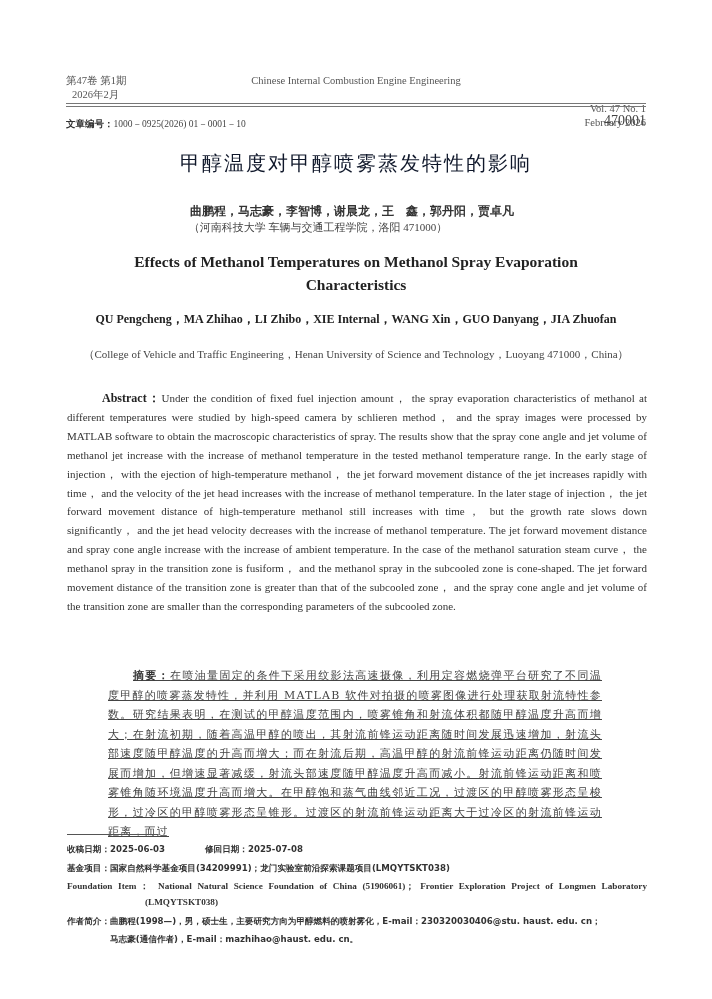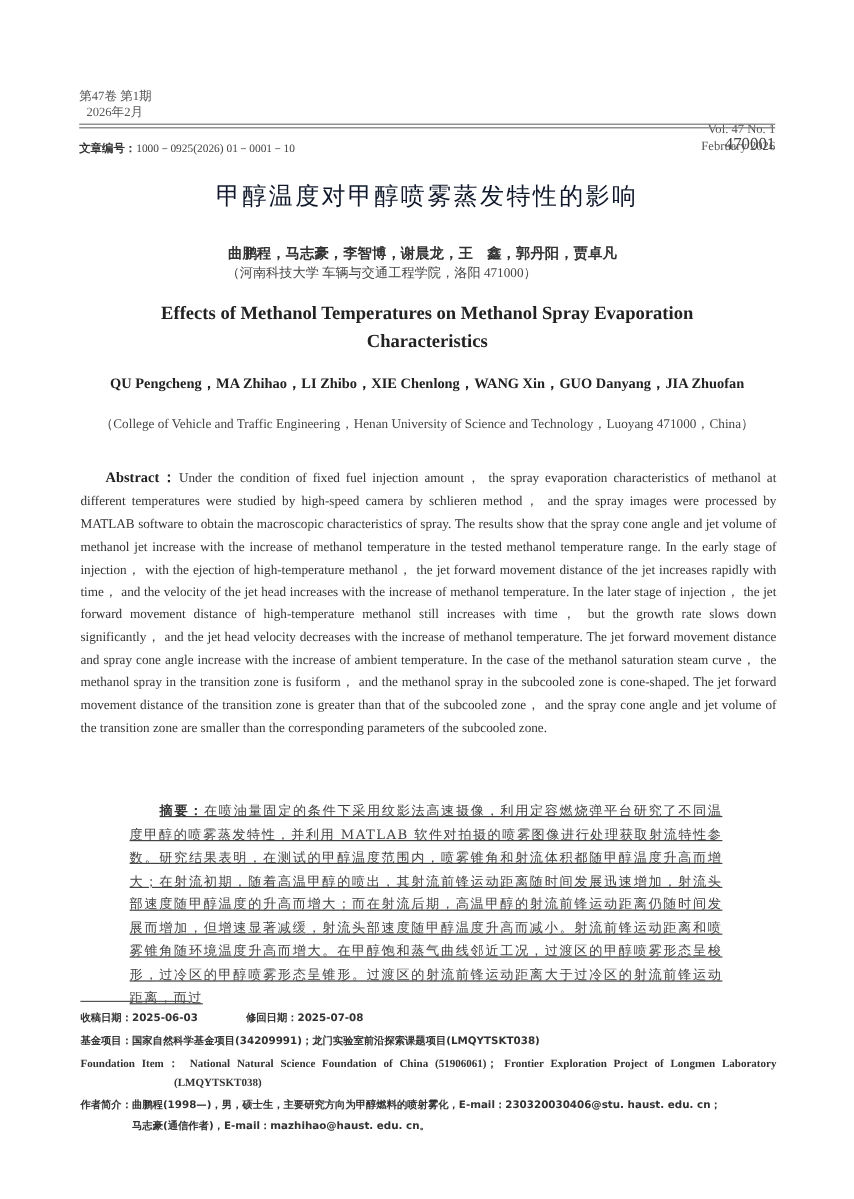--- a/index.html
+++ b/index.html
@@ -19,60 +19,61 @@
   .artno { left: 66px; top: 118px; font-size: 9.5px; color: #444; }
   .artno b { font-family: "DejaVu Sans", sans-serif; font-weight: bold; font-size: 9.5px; color: #333; }
   .artcode { right: 66px; top: 113px; font-size: 14px; color: #444; }
   .title-cn { left: 0; width: 712px; top: 150px; text-align: center; font-family: "DejaVu Sans", sans-serif; font-size: 20px; letter-spacing: 2px; color: #0f172a; }
   .authors-cn { left: 0; width: 704px; top: 203px; text-align: center; font-family: "DejaVu Sans", sans-serif; font-size: 12px; font-weight: bold; color: #333; }
   .affil-cn { left: 0; width: 636px; top: 220px; text-align: center; font-size: 11px; color: #444; }
   .title-en { left: 90px; width: 532px; top: 250px; text-align: center; font-size: 15.5px; font-weight: bold; line-height: 23px; color: #222; }
   .authors-en { left: 90px; width: 532px; top: 310px; text-align: center; font-size: 12px; font-weight: bold; line-height: 18px; color: #222; }
   .affil-en { left: 80px; width: 552px; top: 346px; text-align: center; font-size: 11px; line-height: 17px; color: #444; }
   .abstract-en { left: 67px; width: 580px; top: 389px; font-size: 11px; line-height: 18.9px; text-align: justify; color: #333; }
-  .abstract-en .lbl { font-weight: bold; font-size: 12px; color: #222; margin-left: 21px; }
+  .abstract-en .lbl { font-weight: bold; font-size: 12px; color: #222; margin-left: 35px; }
   .abstract-cn { left: 108px; width: 494px; top: 666px; font-size: 11px; line-height: 19.5px; text-align: justify; color: #444; letter-spacing: 1.2px; font-family: "DejaVu Serif", serif; text-decoration: underline; }
   .abstract-cn .lbl { font-weight: bold; font-family: "DejaVu Sans", sans-serif; margin-left: 25px; color: #333; }
   .fn-rule { left: 67px; top: 834px; width: 91px; height: 0; border-top: 1px solid #555; }
   .fn { left: 67px; font-family: "DejaVu Sans", sans-serif; font-size: 8.6px; font-weight: bold; color: #333; line-height: 12px; }
   .fn-dates { top: 843px; }
   .fn-dates .gap { display: inline-block; width: 40px; }
   .fn-fund-cn { top: 862px; }
   .fn-fund-en { top: 880px; width: 580px; font-family: "Liberation Serif", serif; font-size: 9.2px; text-align: justify; text-align-last: justify; }
   .fn-fund-en2 { top: 896px; left: 145px; font-family: "Liberation Serif", serif; font-size: 9.2px; }
   .fn-author { top: 915px; }
   .fn-author2 { top: 933px; left: 110px; }
 </style>
 </head>
 <body>
 
 <div class="abs hdr-left">
   <div>第47卷 第1期</div>
   <div>2026年2月</div>
 </div>
 <div class="abs hdr-center">
+  <div>Chinese Internal Combustion Engine Engineering</div>
 </div>
 <div class="abs hdr-right">
   <div>Vol. 47 No. 1</div>
   <div>February 2026</div>
 </div>
 <div class="abs rule1"></div>
 <div class="abs rule2"></div>
 
 <div class="abs artno">
   <b>文章编号：</b><span>1000－0925(2026) 01－0001－10</span>
 </div>
 <div class="abs artcode">470001</div>
 
 <div class="abs title-cn">甲醇温度对甲醇喷雾蒸发特性的影响</div>
 <div class="abs authors-cn">曲鹏程，马志豪，李智博，谢晨龙，王　鑫，郭丹阳，贾卓凡</div>
 <div class="abs affil-cn">（河南科技大学 车辆与交通工程学院，洛阳 471000）</div>
 
 <div class="abs title-en">Effects of Methanol Temperatures on Methanol Spray Evaporation Characteristics</div>
-<div class="abs authors-en">QU Pengcheng，MA Zhihao，LI Zhibo，XIE Chenlong，WANG Xin，GUO Danyang，JIA Zhuofan</div>
+<div class="abs authors-en">QU Pengcheng，MA Zhihao，LI Zhibo，XIE Internal，WANG Xin，GUO Danyang，JIA Zhuofan</div>
 <div class="abs affil-en">（College of Vehicle and Traffic Engineering，Henan University of Science and Technology，Luoyang 471000，China）</div>
 
 <div class="abs abstract-en">
   <span class="lbl">Abstract：</span><span>Under the condition of fixed fuel injection amount， the spray evaporation characteristics of methanol at different temperatures were studied by high-speed camera by schlieren method， and the spray images were processed by MATLAB software to obtain the macroscopic characteristics of spray. The results show that the spray cone angle and jet volume of methanol jet increase with the increase of methanol temperature in the tested methanol temperature range. In the early stage of injection， with the ejection of high-temperature methanol， the jet forward movement distance of the jet increases rapidly with time， and the velocity of the jet head increases with the increase of methanol temperature. In the later stage of injection， the jet forward movement distance of high-temperature methanol still increases with time， but the growth rate slows down significantly， and the jet head velocity decreases with the increase of methanol temperature. The jet forward movement distance and spray cone angle increase with the increase of ambient temperature. In the case of the methanol saturation steam curve， the methanol spray in the transition zone is fusiform， and the methanol spray in the subcooled zone is cone-shaped. The jet forward movement distance of the transition zone is greater than that of the subcooled zone， and the spray cone angle and jet volume of the transition zone are smaller than the corresponding parameters of the subcooled zone.</span>
 </div>
 
 <div class="abs abstract-cn">
   <span class="lbl">摘要：</span><span>在喷油量固定的条件下采用纹影法高速摄像，利用定容燃烧弹平台研究了不同温度甲醇的喷雾蒸发特性，并利用 MATLAB 软件对拍摄的喷雾图像进行处理获取射流特性参数。研究结果表明，在测试的甲醇温度范围内，喷雾锥角和射流体积都随甲醇温度升高而增大；在射流初期，随着高温甲醇的喷出，其射流前锋运动距离随时间发展迅速增加，射流头部速度随甲醇温度的升高而增大；而在射流后期，高温甲醇的射流前锋运动距离仍随时间发展而增加，但增速显著减缓，射流头部速度随甲醇温度升高而减小。射流前锋运动距离和喷雾锥角随环境温度升高而增大。在甲醇饱和蒸气曲线邻近工况，过渡区的甲醇喷雾形态呈梭形，过冷区的甲醇喷雾形态呈锥形。过渡区的射流前锋运动距离大于过冷区的射流前锋运动距离，而过</span>
 </div>
 

